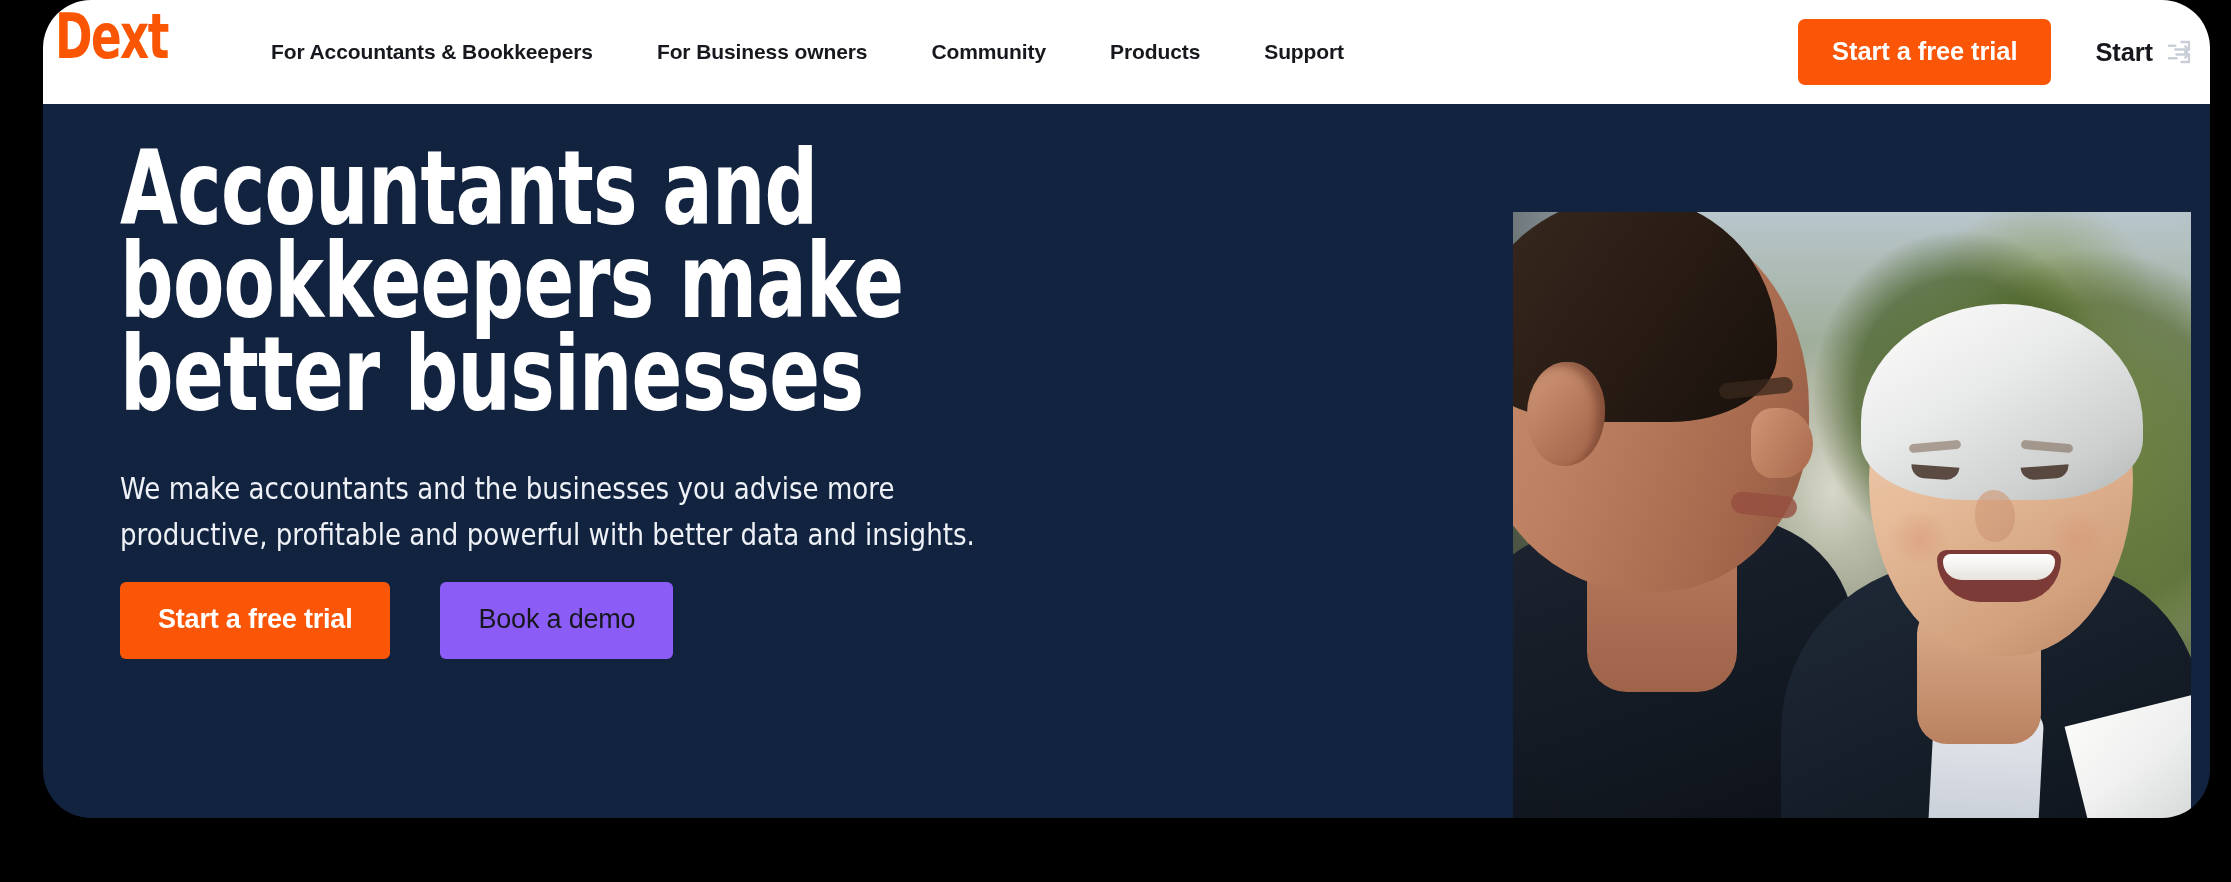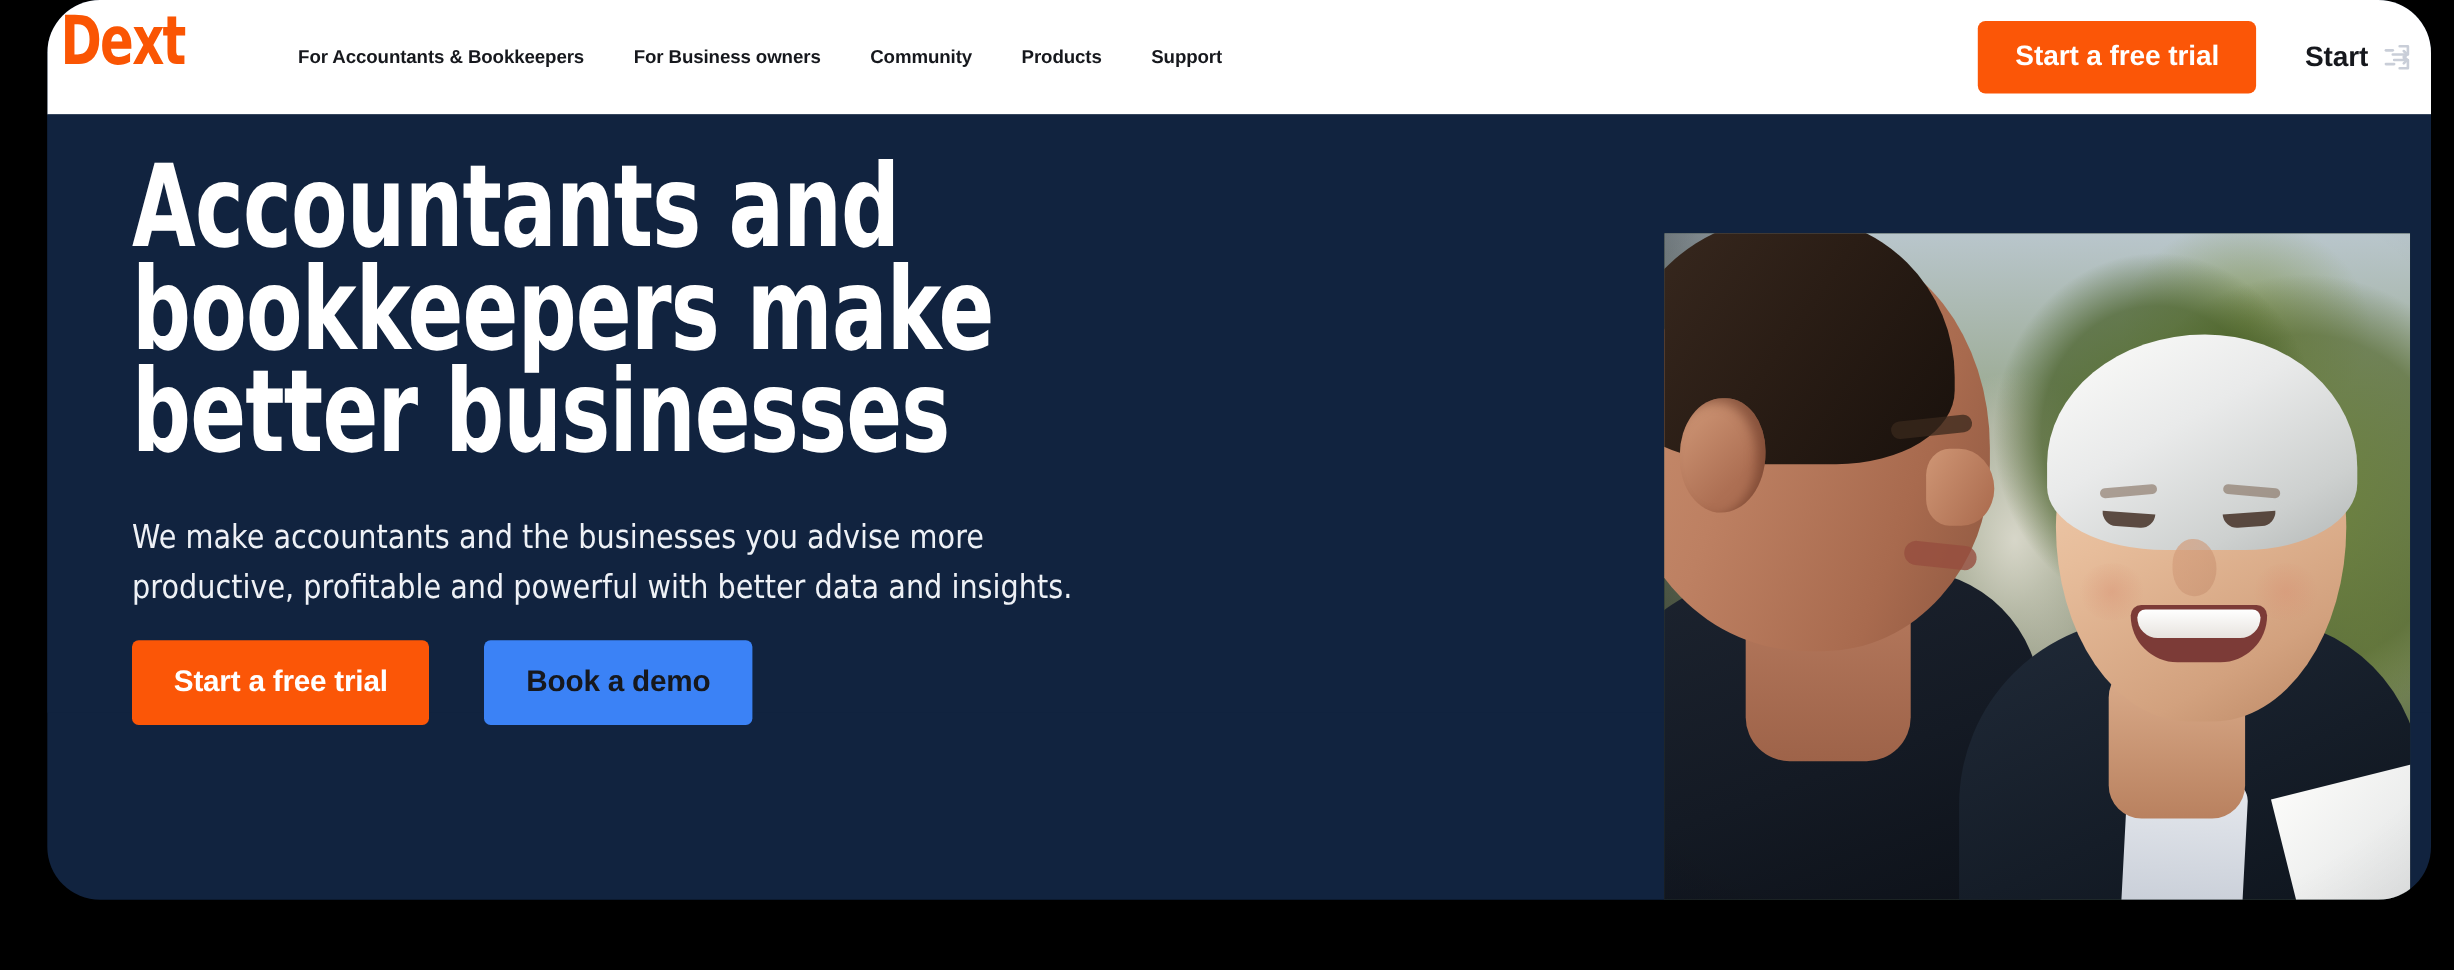--- a/index.html
+++ b/index.html
@@ -61,28 +61,28 @@
     position: absolute;
     left: 228px;
     top: 0;
     height: 104px;
     display: flex;
     align-items: center;
     gap: 0;
   }
   .nav-item {
     color: #16181d;
-    font-size: 17px;
+    font-size: 21px;
     font-weight: 700;
     letter-spacing: -0.1px;
     white-space: nowrap;
     cursor: pointer;
     padding: 10px 0;
   }
-  .nav-item + .nav-item { margin-left: 45px; }
+  .nav-item + .nav-item { margin-left: 64px; }
 
   .header-right {
     position: absolute;
     right: 16px;
     top: 0;
     height: 104px;
     display: flex;
     align-items: center;
     gap: 44px;
   }
@@ -173,27 +173,27 @@
     font-family: "Liberation Sans", sans-serif;
     font-size: 27px;
     font-weight: 700;
     letter-spacing: -0.2px;
     padding: 24px 38px 26px 38px;
     cursor: pointer;
     white-space: nowrap;
     line-height: 1;
   }
   .btn-hero-secondary {
-    background: #3b82f6;
+    background: #8b5cf6;
     color: #16181d;
     border: none;
     border-radius: 6px;
     font-family: "Liberation Sans", sans-serif;
     font-size: 27px;
-    font-weight: 700;
+    font-weight: 400;
     letter-spacing: -0.2px;
     padding: 24px 38px 26px 38px;
     cursor: pointer;
     white-space: nowrap;
     line-height: 1;
   }
 
   
   .hero-media {
     position: absolute;

